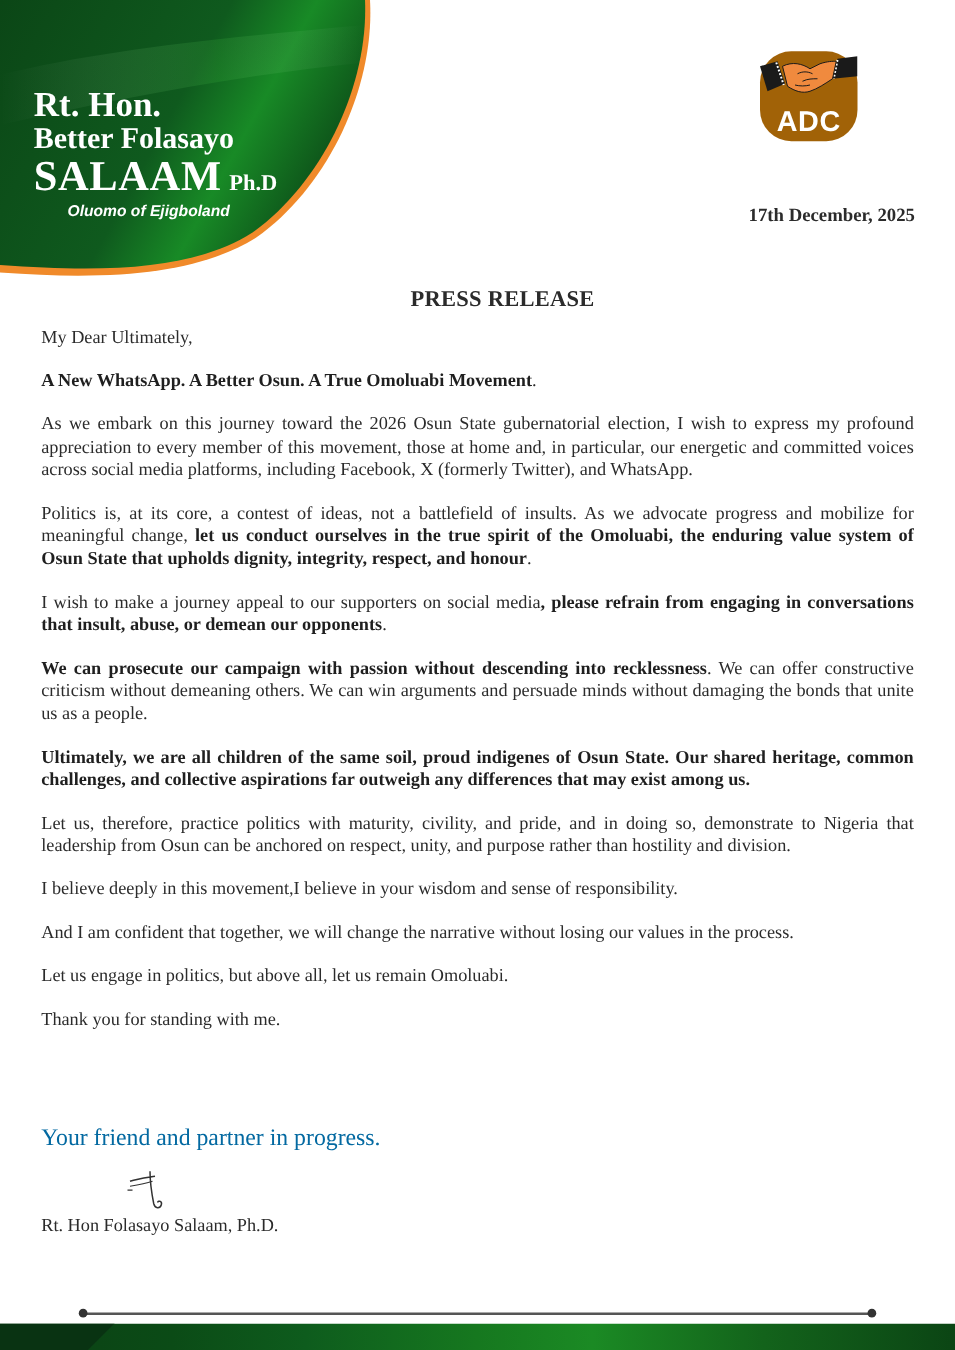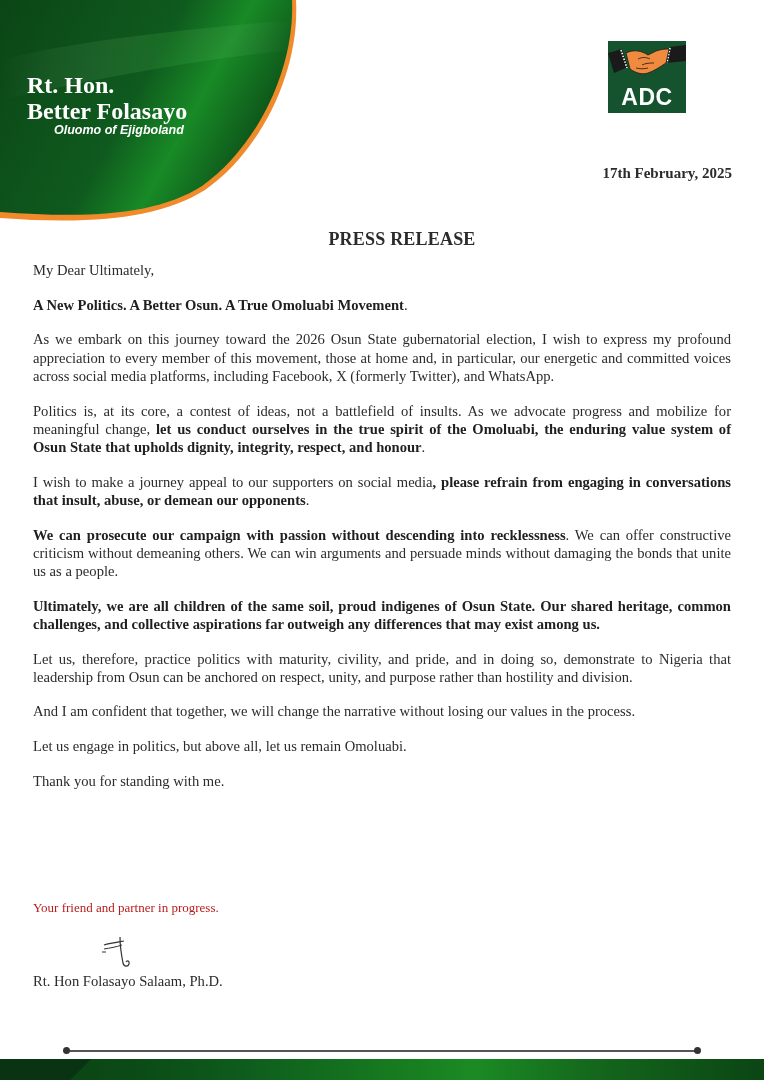--- a/index.html
+++ b/index.html
@@ -9,31 +9,32 @@
       font-family: "Liberation Serif", "DejaVu Serif", serif;
       color: #2b2b2b;
     }
     .header-shape {
       position: absolute; left: 0; top: 0; width: 764px; height: 230px;
     }
     .header-text {
       position: absolute; left: 27px; top: 72px; color: #ffffff;
       font-family: "Liberation Serif", serif; font-weight: bold;
     }
-    .header-text .line1 { font-size: 24px; line-height: 26px; }
+    .header-text .line1 { font-size: 28px; line-height: 26px; }
     .header-text .line2 { font-size: 24px; line-height: 26px; }
     .header-text .line3 { font-size: 34px; line-height: 34px; letter-spacing: 0.5px; margin-top: 1px; }
     .header-text .line3 .phd { font-size: 18px; margin-left: 6px; letter-spacing: 0; }
     .header-text .line4 {
       font-family: "Liberation Sans", sans-serif; font-style: italic; font-weight: bold;
       font-size: 12.5px; line-height: 14px; margin-left: 27px; margin-top: -1px;
     }
     .logo {
       position: absolute; left: 608px; top: 41px; width: 78px; height: 72px;
-      background: #14532d;
+      background: #a16207;
+      border-radius: 25px;
     }
     .logo svg { position: absolute; left: 0; top: 0; }
     .logo .logo-text {
       position: absolute; left: 0; right: 0; top: 43px; text-align: center;
       color: #ffffff; font-family: "Liberation Sans", sans-serif; font-weight: bold;
       font-size: 23px; line-height: 26px; letter-spacing: 0.5px;
     }
     .date {
       position: absolute; right: 32px; top: 165px; font-weight: bold; font-size: 15px;
       color: #2b2b2b;
@@ -42,21 +43,21 @@
       position: absolute; left: 0; right: 0; top: 229px; text-align: center;
       font-weight: bold; font-size: 18px; letter-spacing: 0.2px; color: #2b2b2b; padding-left: 40px;
     }
     .body-text {
       position: absolute; left: 33px; width: 698px; top: 261px;
       font-size: 14.6px; line-height: 18.2px; color: #2b2b2b;
     }
     .body-text p { margin: 0 0 16.5px 0; text-align: justify; }
     .body-text p.left { text-align: left; }
     .body-text b { font-weight: bold; color: #1f1f1f; }
-    .closing { position: absolute; left: 33px; top: 900px; font-size: 13px; color: #b91c1c; }
+    .closing { position: absolute; left: 33px; top: 900px; font-size: 19px; color: #0369a1; }
     .signature { position: absolute; left: 98px; top: 935px; width: 56px; height: 36px; }
     .signoff { position: absolute; left: 33px; top: 973px; font-size: 14.6px; color: #2b2b2b; }
     .footer-rule {
       position: absolute; left: 66px; width: 632px; top: 1050px; height: 2px;
       background: #555555;
     }
     .footer-dot {
       position: absolute; top: 1047px; width: 7px; height: 7px; border-radius: 50%;
       background: #333333;
     }
@@ -87,52 +88,54 @@
     </linearGradient>
   </defs>
   <path d="M0,0 L296,0 C300,70 262,150 205,190 C160,218 95,225 0,218 Z" fill="#f08a2a"></path>
   <path d="M0,0 L292,0 C295,68 258,146 202,186 C158,214 94,219 0,212 Z" fill="url(#hg)"></path>
   <path d="M0,60 C80,40 180,30 292,20 L292,50 C190,60 90,80 0,100 Z" fill="url(#sheen)"></path>
 </svg>
 
 <div class="header-text">
   <div class="line1">Rt. Hon.</div>
   <div class="line2">Better Folasayo</div>
+  <div class="line3"><span>SALAAM</span><span class="phd">Ph.D</span></div>
   <div class="line4">Oluomo of Ejigboland</div>
 </div>
 
 <div class="logo">
   <svg width="78" height="44" viewBox="0 0 78 44">
 
     <path d="M0,12 L14,8 L20,26 L6,32 Z" fill="#1a1a1a"></path>
     <path d="M13,9 L19,27" stroke="#ffffff" stroke-width="1.6" stroke-dasharray="1.5 1.5"></path>
 
     <path d="M78,4 L62,6 L58,22 L78,20 Z" fill="#1a1a1a"></path>
     <path d="M62,7 L59,22" stroke="#ffffff" stroke-width="1.6" stroke-dasharray="1.5 1.5"></path>
 
     <path d="M18,12 C26,8 34,10 40,14 L48,10 C54,8 58,8 61,8 L58,22 C52,26 46,30 40,32 C34,34 28,32 22,28 Z" fill="#f08a3e" stroke="#1a1a1a" stroke-width="0.8"></path>
     <path d="M30,18 C34,16 38,16 42,18 M34,24 C38,22 42,22 46,22 M28,27 C32,28 36,28 40,27" stroke="#1a1a1a" stroke-width="0.8" fill="none"></path>
   </svg>
   <div class="logo-text">ADC</div>
 </div>
 
-<div class="date">17th February, 2025</div>
+<div class="date">17th December, 2025</div>
 
 <div class="title">PRESS RELEASE</div>
 
 <div class="body-text">
   <p class="left">My Dear Ultimately,</p>
   <div id="paragraphs">
-      <p class="left"><b>A New Politics. A Better Osun. A True Omoluabi Movement</b><span>.</span></p>
+      <p class="left"><b>A New WhatsApp. A Better Osun. A True Omoluabi Movement</b><span>.</span></p>
       <p><span>As we embark on this journey toward the 2026 Osun State gubernatorial election, I wish to express my profound appreciation to every member of this movement, those at home and, in particular, our energetic and committed voices across social media platforms, including Facebook, X (formerly Twitter), and WhatsApp.</span></p>
       <p><span>Politics is, at its core, a contest of ideas, not a battlefield of insults. As we advocate progress and mobilize for meaningful change, </span><b>let us conduct ourselves in the true spirit of the Omoluabi, the enduring value system of Osun State that upholds dignity, integrity, respect, and honour</b><span>.</span></p>
       <p><span>I wish to make a journey appeal to our supporters on social media</span><b>, please refrain from engaging in conversations that insult, abuse, or demean our opponents</b><span>.</span></p>
       <p><b>We can prosecute our campaign with passion without descending into recklessness</b><span>. We can offer constructive criticism without demeaning others. We can win arguments and persuade minds without damaging the bonds that unite us as a people.</span></p>
       <p><b>Ultimately, we are all children of the same soil, proud indigenes of Osun State. Our shared heritage, common challenges, and collective aspirations far outweigh any differences that may exist among us.</b></p>
       <p><span>Let us, therefore, practice politics with maturity, civility, and pride, and in doing so, demonstrate to Nigeria that leadership from Osun can be anchored on respect, unity, and purpose rather than hostility and division.</span></p>
+      <p class="left"><span>I believe deeply in this movement,I believe in your wisdom and sense of responsibility.</span></p>
       <p class="left"><span>And I am confident that together, we will change the narrative without losing our values in the process.</span></p>
       <p class="left"><span>Let us engage in politics, but above all, let us remain Omoluabi.</span></p>
       <p class="left"><span>Thank you for standing with me.</span></p>
     </div>
 </div>
 
 <div class="closing">Your friend and partner in progress.</div>
 
 <svg class="signature" viewBox="0 0 56 36">
   <path d="M6,10 C12,8 20,7 26,6 M22,2 C22,8 23,18 25,28 C26,32 30,32 31,29 C32,26 29,25 28,27" stroke="#333" stroke-width="1.2" fill="none"></path>

